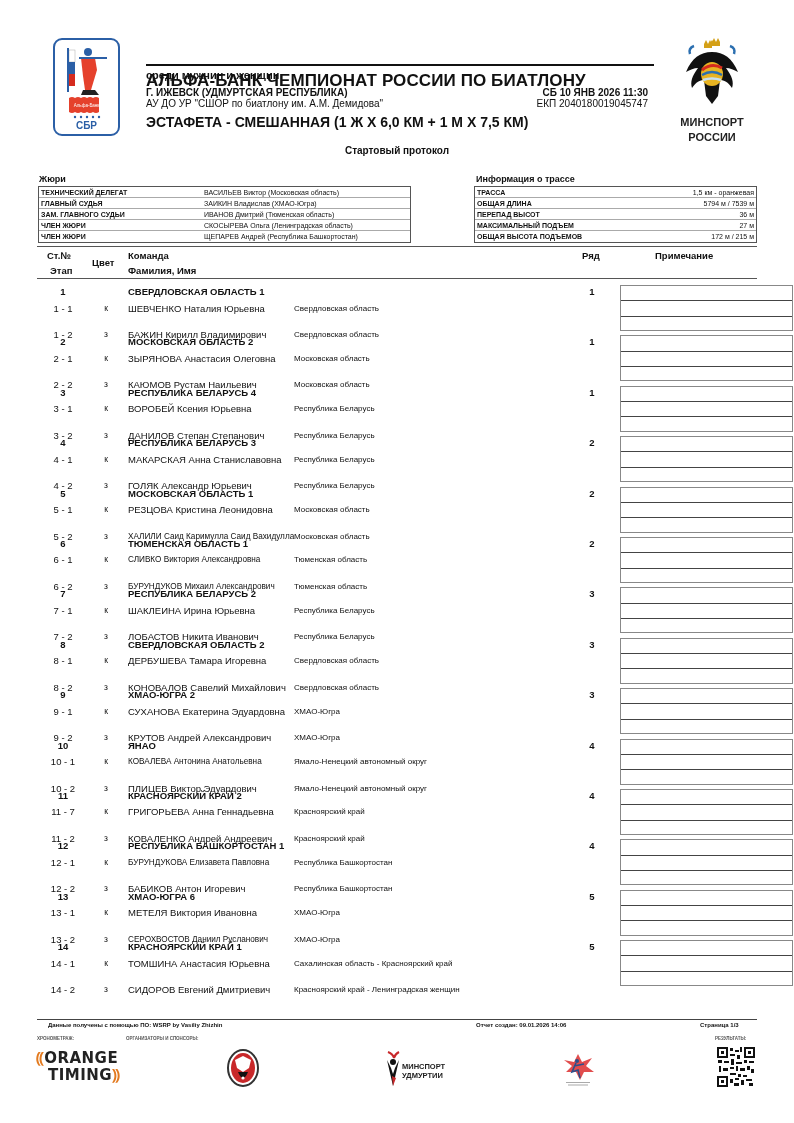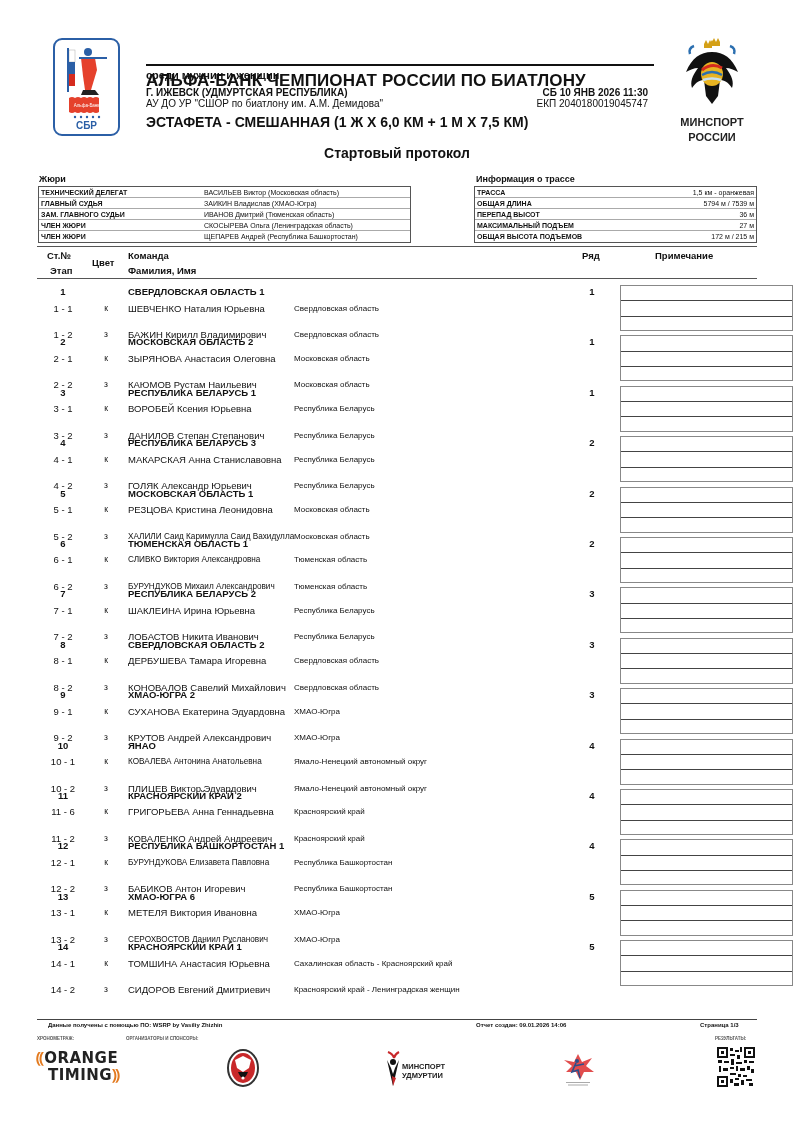--- a/index.html
+++ b/index.html
@@ -12,21 +12,21 @@
     .logo-right .mins { font-weight: bold; font-size: 11px; line-height: 13px; color: #222; margin-top: 2px; }
 
     .h-title { position: absolute; left: 146px; top: 43px; font-size: 17px; font-weight: bold; letter-spacing: 0.1px; margin-top: 28px; }
     .h-rule { position: absolute; left: 146px; top: 64px; width: 508px; height: 2px; background: #111; }
     .h-sub { position: absolute; left: 146px; top: 69px; font-size: 11px; font-weight: bold; }
     .h-city { position: absolute; left: 146px; top: 87px; font-size: 10px; font-weight: bold; }
     .h-org { position: absolute; left: 146px; top: 98px; font-size: 10px; }
     .h-date { position: absolute; right: 146px; top: 87px; font-size: 10px; font-weight: bold; text-align: right; }
     .h-ekp { position: absolute; right: 146px; top: 98px; font-size: 10px; text-align: right; }
     .h-race { position: absolute; left: 146px; top: 114px; font-size: 14px; font-weight: bold; }
-    .h-doc { position: absolute; left: 0; width: 794px; top: 145px; text-align: center; font-size: 14px; font-weight: bold; }
+    .h-doc { position: absolute; left: 0; width: 794px; top: 145px; text-align: center; font-size: 10px; font-weight: bold; }
 
     
     .blk-title { position: absolute; font-size: 9px; font-weight: bold; }
     .blk { position: absolute; border: 1px solid #555; }
     .blk-row { display: flex; height: 11px; align-items: center; font-size: 7px; border-bottom: 1px solid #aaa; padding: 0 2px; }
     .blk-row:last-child { border-bottom: none; }
     .jury .k { width: 163px; font-weight: bold; }
     .jury .v { flex: 1; }
     .trk .k { flex: 1; font-weight: bold; }
     .trk .v { text-align: right; }
@@ -216,21 +216,21 @@
       </div>
     <div class="note">
         <div></div>
         <div></div>
         <div></div>
       </div>
   </div>
   <div class="team">
     <div class="trow team-h">
         <span class="c-no">3</span>
-        <span class="c-name">РЕСПУБЛИКА БЕЛАРУСЬ 1</span>
+        <span class="c-name">РЕСПУБЛИКА БЕЛАРУСЬ 4</span>
         <span class="c-row">1</span>
       </div>
     <div class="trow leg1">
         <span class="c-no">3 - 1</span>
         <span class="c-col">к</span>
         <span class="c-name">ВОРОБЕЙ Ксения Юрьевна</span>
         <span class="c-reg">Республика Беларусь</span>
       </div>
     <div class="trow leg2">
         <span class="c-no">3 - 2</span>
@@ -412,21 +412,21 @@
         <div></div>
       </div>
   </div>
   <div class="team">
     <div class="trow team-h">
         <span class="c-no">11</span>
         <span class="c-name">КРАСНОЯРСКИЙ КРАЙ 2</span>
         <span class="c-row">4</span>
       </div>
     <div class="trow leg1">
-        <span class="c-no">11 - 6</span>
+        <span class="c-no">11 - 7</span>
         <span class="c-col">к</span>
         <span class="c-name">ГРИГОРЬЕВА Анна Геннадьевна</span>
         <span class="c-reg">Красноярский край</span>
       </div>
     <div class="trow leg2">
         <span class="c-no">11 - 2</span>
         <span class="c-col">з</span>
         <span class="c-name">КОВАЛЕНКО Андрей Андреевич</span>
         <span class="c-reg">Красноярский край</span>
       </div>

